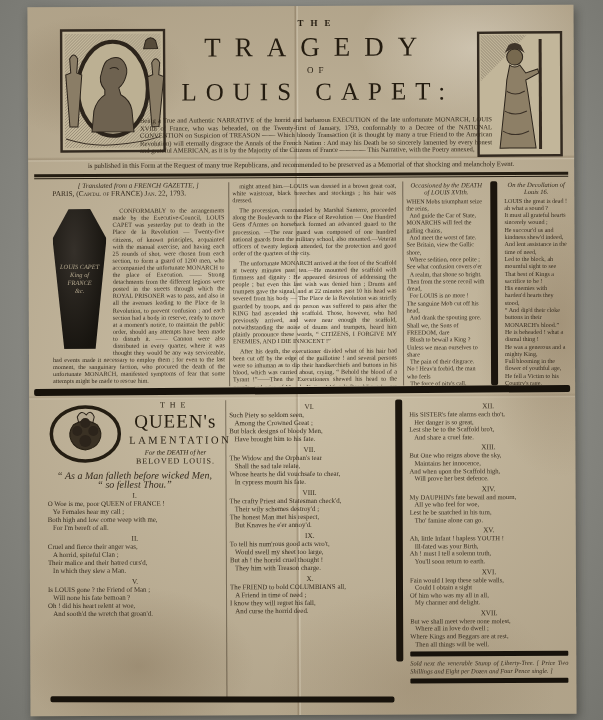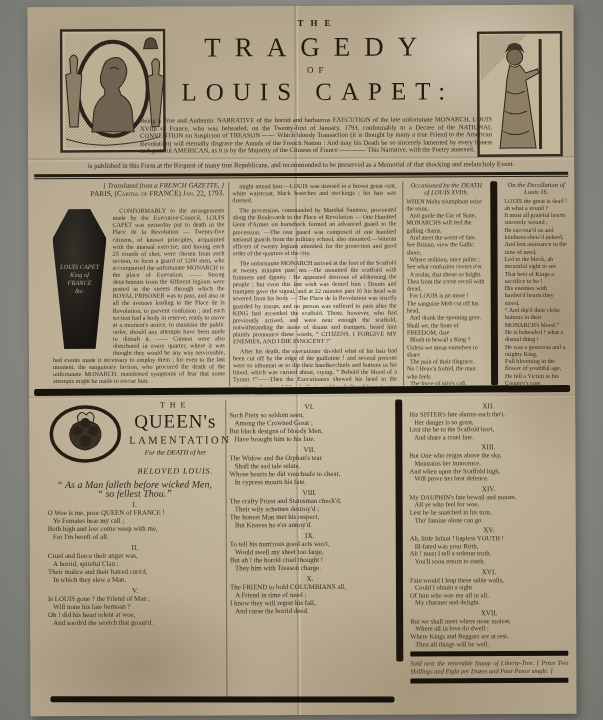--- a/index.html
+++ b/index.html
@@ -35,22 +35,22 @@
   .subtitle{position:absolute;left:112px;top:110px;width:352px;font-size:6.6px;line-height:7.6px;
     text-align:justify;color:#31271a;}
   .subtitle-footer{position:absolute;left:10px;top:155px;width:526px;font-size:6.8px;text-align:center;color:#31271a;}
   .mast-rule{position:absolute;left:6px;top:167px;width:534px;height:0;
     border-top:3px solid #241d12;border-bottom:1px solid #241d12;padding-top:1px;}
 
   
   .mid{position:absolute;top:176px;height:204px;overflow:hidden;font-size:6.2px;line-height:7.1px;text-align:justify;}
   .col1{left:24px;width:172px;}
   .col2{left:204px;width:164px;}
-  .dateline1{font-style:italic;text-align:right;font-size:7px;}
-  .dateline2{text-align:right;font-size:7.4px;font-variant:small-caps;margin-bottom:10px;}
+  .dateline1{font-style:italic;text-align:center;font-size:7px;}
+  .dateline2{text-align:left;font-size:7.4px;font-variant:small-caps;margin-bottom:10px;}
   .mid p{margin:0 0 3px 0;text-indent:7px;}
   .coffin{float:left;width:54px;height:140px;margin:2px 6px 2px 0;
     background:radial-gradient(ellipse at 40% 30%, #35302a, #17140f 75%);
     clip-path:polygon(30% 0%,70% 0%,100% 21%,79% 100%,21% 100%,0% 21%);
     color:#b5a98f;font-style:italic;font-size:6.4px;line-height:8px;text-align:center;
     display:flex;align-items:center;justify-content:center;white-space:pre-wrap;}
   .vrule{position:absolute;top:176px;height:204px;width:1px;background:rgba(45,35,22,0.55);}
   .vbar{position:absolute;background:#1b150d;border-radius:2px;}
   .poem{position:absolute;top:176px;height:204px;overflow:hidden;font-size:6.1px;line-height:7.3px;}
   .poem-l{left:378px;width:80px;}
@@ -66,21 +66,21 @@
   .lcol1{left:18px;width:174px;}
   .lcol2{left:200px;width:160px;}
   .lcol3{left:380px;width:158px;}
   .lam-head{position:relative;min-height:66px;}
   .lam-emblem{position:absolute;left:0;top:2px;}
   .lam-head-text{margin-left:82px;text-align:center;color:#261e11;}
   .lh-the{font-size:8px;letter-spacing:5px;}
   .lh-queens{font-size:19px;letter-spacing:1px;margin-top:1px;}
   .lh-lam{font-size:10.5px;letter-spacing:2.5px;margin-top:2px;}
   .lh-for{font-size:6.8px;font-style:italic;margin-top:3px;}
-  .lh-bel{font-size:8px;letter-spacing:1px;font-style:italic;margin-top:11px;}
+  .lh-bel{font-size:8px;letter-spacing:1px;margin-top:1px;}
   .epigraph{font-style:italic;font-size:10px;line-height:8.6px;text-align:center;white-space:pre-wrap;margin:5px 0 2px 0;}
   .verse{margin-top:3px;}
   .vnum{text-align:center;font-size:7.2px;}
   .vtext{font-size:6.9px;line-height:8px;white-space:pre-wrap;}
   .lcol3 .vtext{font-size:6.6px;line-height:7.6px;}
   .lam-vrule{position:absolute;left:196px;top:394px;height:300px;width:1px;background:rgba(45,35,22,0.5);}
   .imprint-bar{height:5px;background:#17120b;border-radius:1px;margin:4px 0 3px 0;}
   .imprint{font-size:6.4px;font-style:italic;line-height:7.4px;text-align:justify;}
   .bottom-bar{position:absolute;left:20px;top:690px;width:344px;height:6px;background:#17120b;border-radius:2px;transform:rotate(0.3deg);}
 </style>

